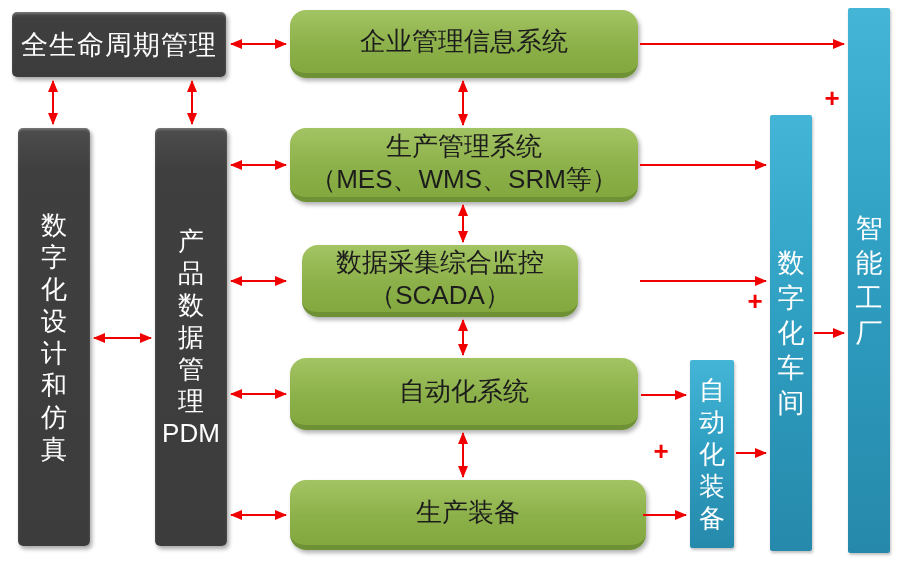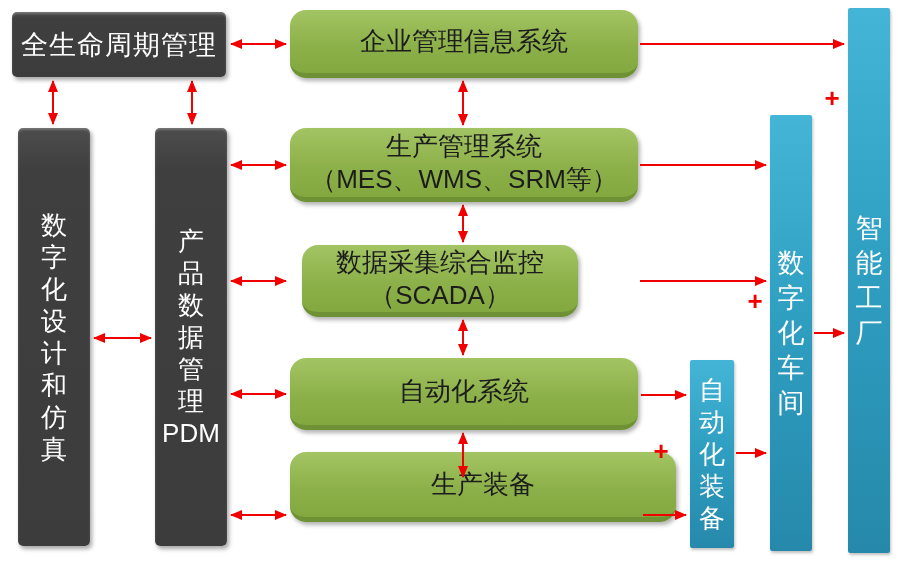--- a/index.html
+++ b/index.html
@@ -85,21 +85,21 @@
 
   <div class="box green" style="left:302px;top:245px;width:276px;height:72px;">
     <span class="l1">数据采集综合监控</span>
     <span class="l2">（SCADA）</span>
   </div>
 
   <div class="box green" style="left:290px;top:358px;width:348px;height:72px;">
     <span class="l1">自动化系统</span>
   </div>
 
-  <div class="box green" style="left:290px;top:452px;width:386px;height:70px;">
+  <div class="box green" style="left:290px;top:480px;width:356px;height:70px;">
     <span class="l1">生产装备</span>
     <span class="l2"></span>
   </div>
 
   <div class="box teal" style="left:690px;top:360px;width:44px;height:188px;">
     <span class="vtext" style="line-height:32px;font-size:26px;">自
 动
 化
 装
 备</span>

